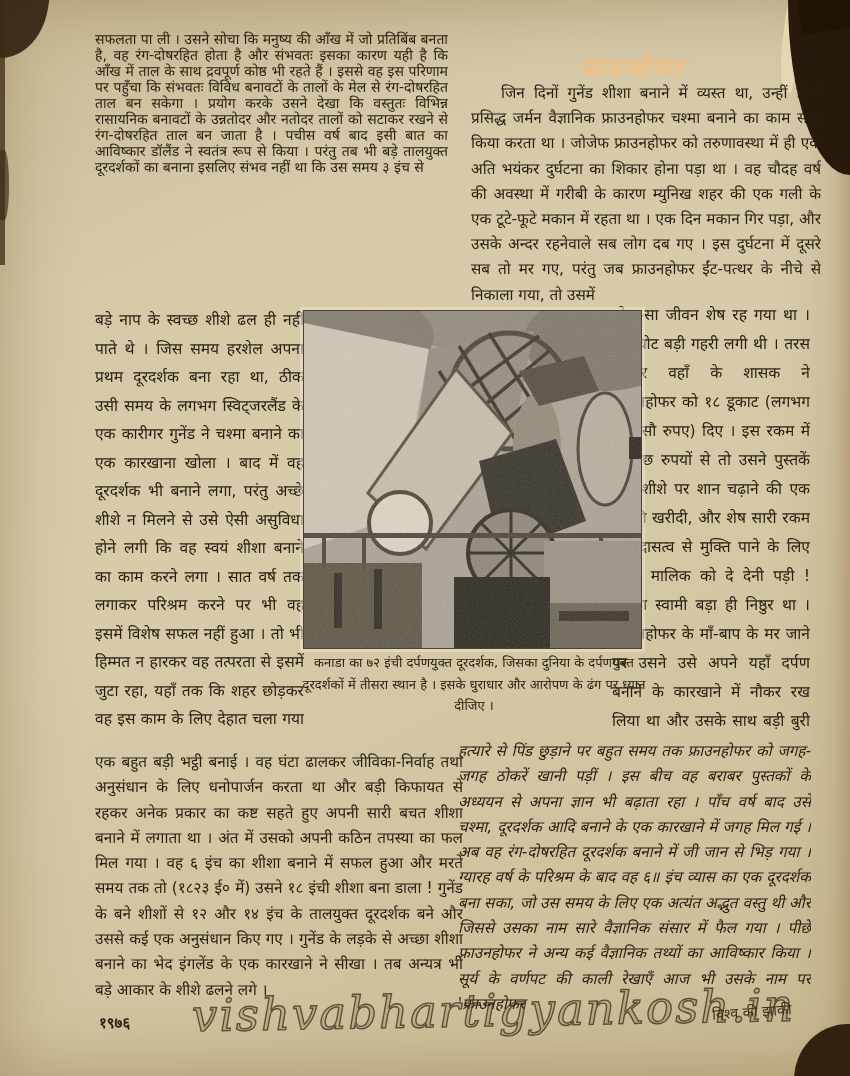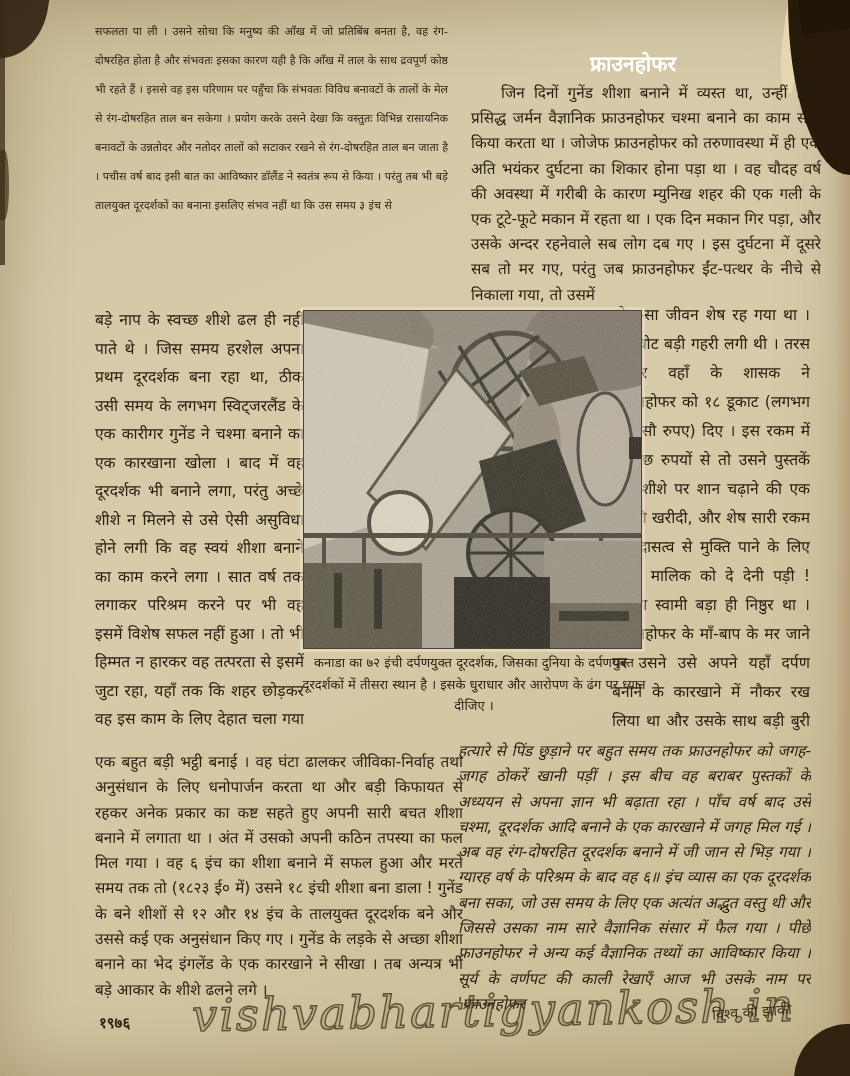--- a/index.html
+++ b/index.html
@@ -17,23 +17,23 @@
                border-bottom-left-radius:80% 100%;transform:rotate(12deg);opacity:.95;}
   .corner-tr{position:absolute;right:0;top:0;width:62px;height:175px;background:#281a0b;
              border-bottom-left-radius:100% 100%;}
   .corner-tr2{position:absolute;right:-18px;top:-30px;width:70px;height:60px;background:#201406;transform:rotate(-8deg);}
   .corner-br{position:absolute;right:-16px;bottom:-22px;width:72px;height:74px;background:#31220f;
              border-top-left-radius:75%;}
   .edge-right-tint{position:absolute;right:0;top:160px;width:16px;height:880px;
                    background:linear-gradient(to left,rgba(150,110,70,.25),rgba(150,110,70,0));}
   
   .dev{color:#271e10;text-align:justify;font-weight:500;overflow:hidden;}
-  .col-top-left{position:absolute;left:95px;top:17px;width:353px;font-size:11px;line-height:29px;height:282px;}
+  .col-top-left{position:absolute;left:95px;top:31px;width:353px;font-size:14px;line-height:16px;height:282px;}
   .heading{position:absolute;left:459px;top:49px;width:348px;text-align:center;
-           font-size:21px;font-weight:bold;color:#ffffff;}
+           font-size:25px;font-weight:normal;color:#fdba74;}
   .col-top-right{position:absolute;left:459px;top:81px;width:350px;font-size:15.3px;line-height:25.2px;height:232px;text-indent:30px;margin-left:12px;}
   .col-mid-left{position:absolute;left:95px;top:306px;width:209px;font-size:15.6px;line-height:28.5px;height:432px;}
   .col-mid-right{position:absolute;left:612px;top:301px;width:198px;font-size:15.6px;line-height:29px;height:440px;}
   .col-bot-left{position:absolute;left:95px;top:750px;width:368px;font-size:15.3px;line-height:25.3px;height:280px;}
   .col-bot-right{position:absolute;left:458px;top:739px;width:353px;font-size:15.3px;line-height:25.3px;height:280px;font-style:italic;}
   .photo{position:absolute;left:303px;top:310px;width:337px;height:337px;border:1px solid #4c4233;
          box-shadow:0 0 0 3px rgba(235,228,205,.55);}
   .caption{position:absolute;left:300px;top:652px;width:348px;text-align:center;
            font-size:13px;line-height:21.5px;color:#271e10;font-weight:500;}
   

